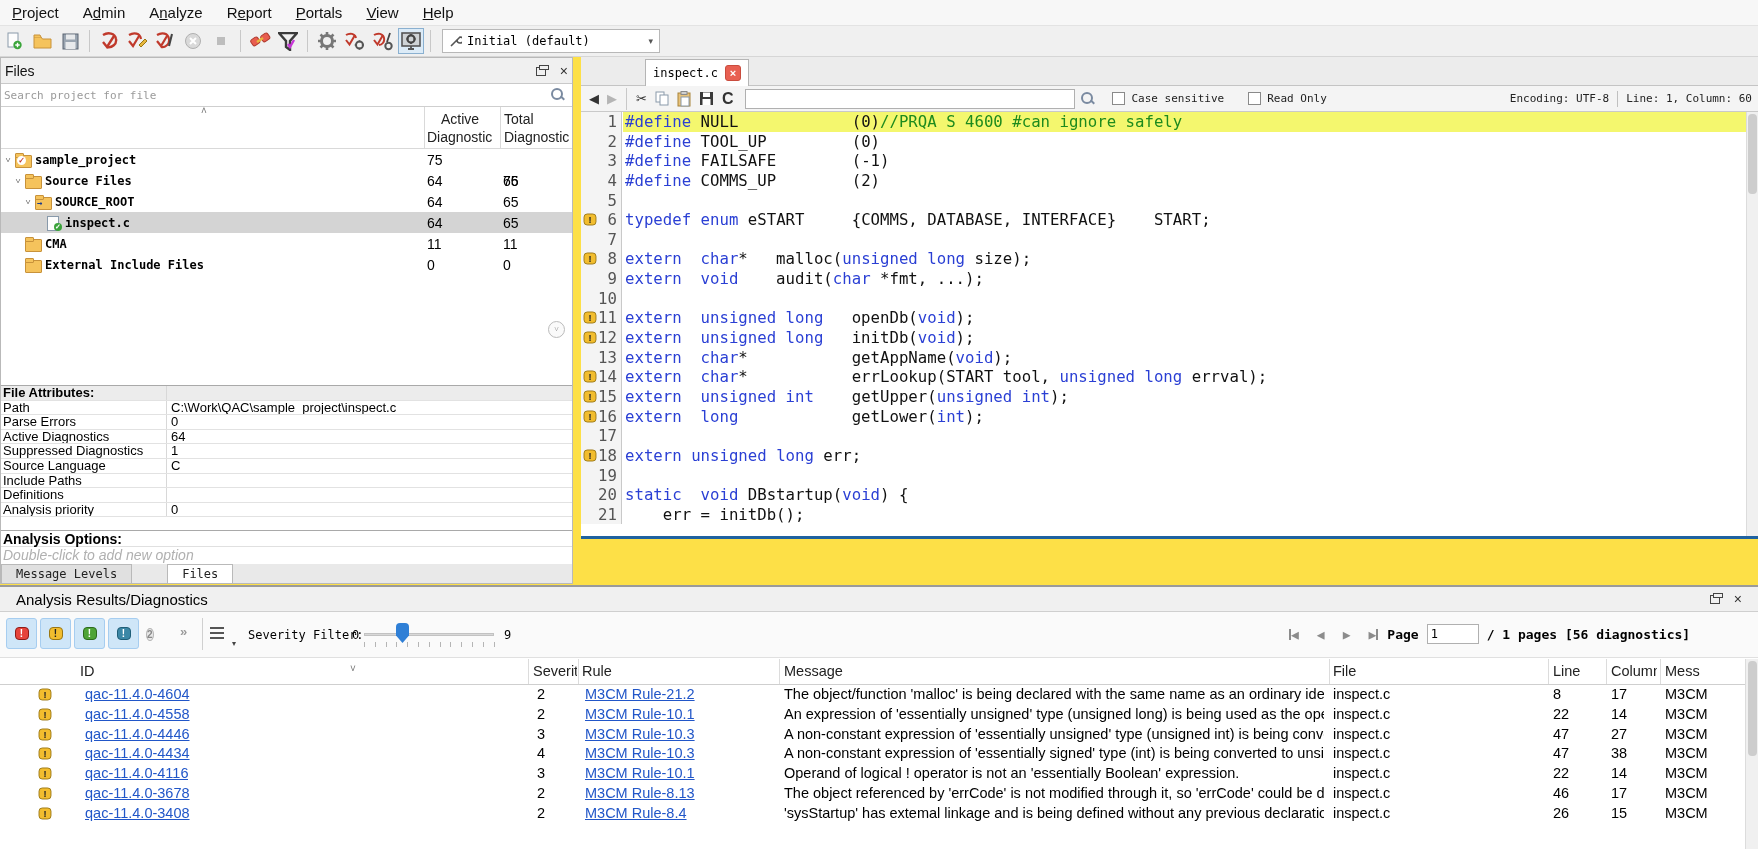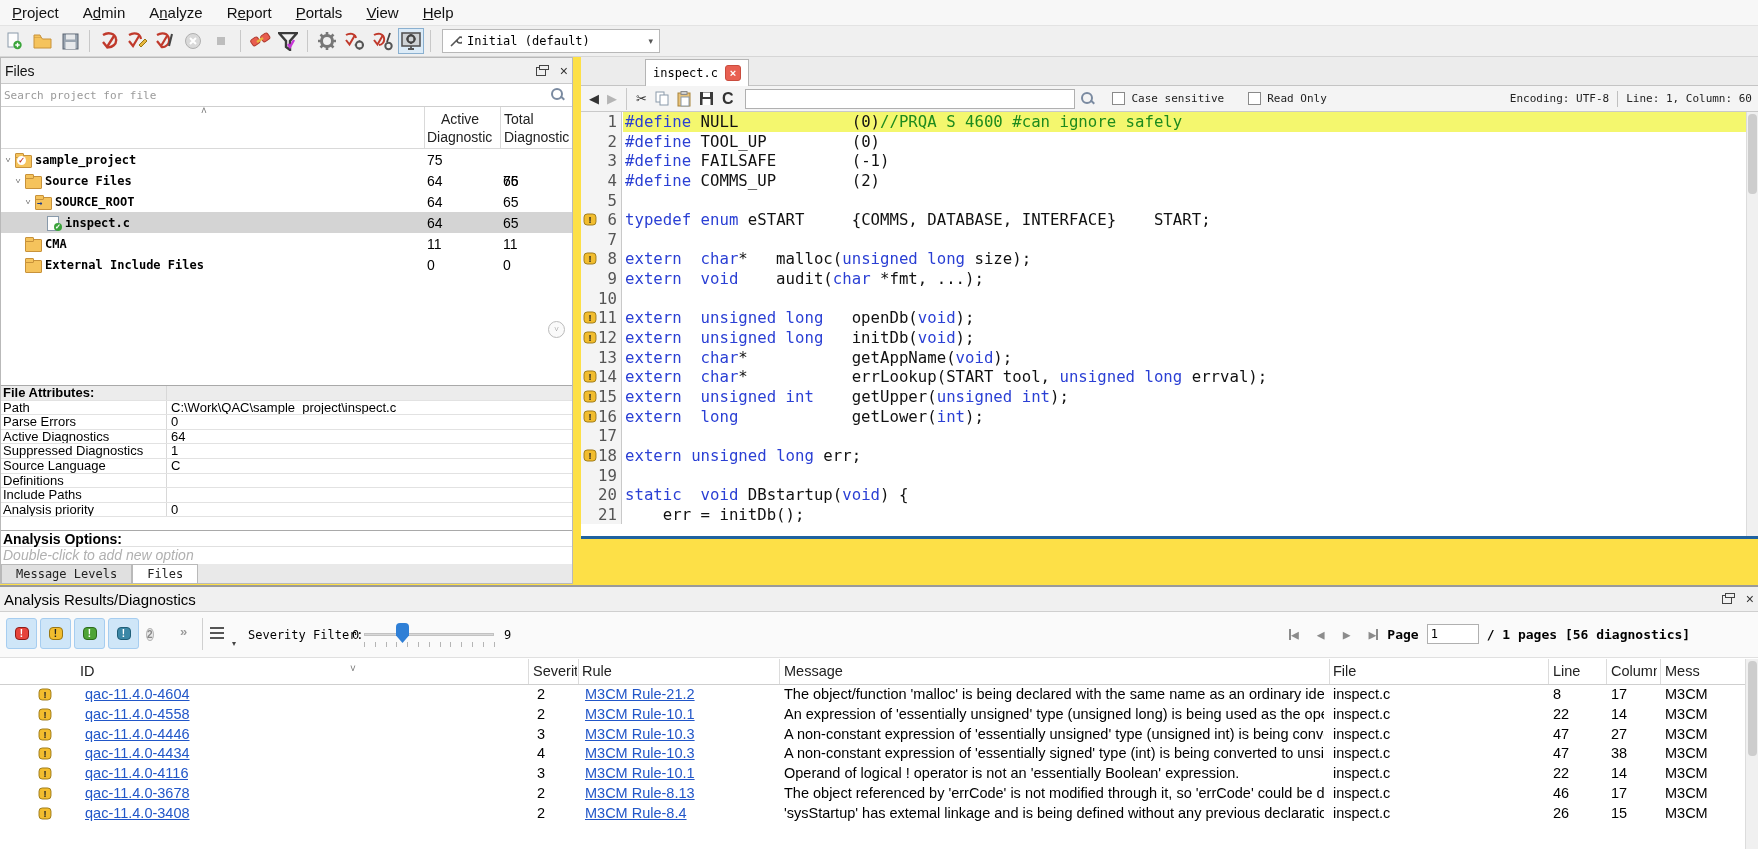--- a/index.html
+++ b/index.html
@@ -76,21 +76,21 @@
   #file-attrs { position:absolute; left:0; top:327px; width:571px; border-top:1px solid #a9a9a9; font-size:13px; }
   .arow { display:flex; height:14.6px; border-bottom:1px solid #e2e2e2; background:#fff; }
   .arow.hdr { background:#ececec; font-weight:bold; }
   .arow .k { width:166px; border-right:1px solid #d8d8d8; padding-left:2px; line-height:14px; white-space:nowrap; overflow:hidden; }
   .arow .v { flex:1; padding-left:4px; line-height:14px; white-space:nowrap; overflow:hidden; }
 
   #analysis-opts { position:absolute; left:0; top:472px; width:571px; }
   #analysis-opts .hd { font-weight:bold; font-size:14px; background:#fff; border-top:1px solid #a9a9a9;
        border-bottom:1px solid #e0e0e0; padding:1px 2px; height:17px; line-height:15px; }
   #analysis-opts .ph { font-style:italic; color:#b0b0b0; font-size:14px; background:#fff; height:17px; line-height:16px; padding-left:2px; }
-  #left-tabs { position:absolute; left:0; bottom:0; width:571px; height:19px; background:#e9e9e9; display:flex; }
+  #left-tabs { position:absolute; left:0; bottom:0; width:571px; height:19px; background:#e9e9e9; display:flex;gap:35px; }
   .ltab { font:12px "DejaVu Sans Mono", monospace; padding:2px 14px; border:1px solid #b9b9b9; border-bottom:none;
           background:#e0e0e0; color:#222; }
   .ltab.active { background:#fff; }
 
   
   #editor-panel { position:absolute; left:581px; top:57px; width:1177px; height:482px; background:#ececec; }
   #ed-tabbar { position:absolute; left:0; top:0; width:100%; height:29px; border-bottom:1px solid #c4c4c4; }
   #ed-tab { position:absolute; left:64px; top:2px; height:27px; background:#fff;
             border:1px solid #b5b5b5; border-bottom:none; display:flex; align-items:center; padding:0 7px; }
   #ed-tab .name { font:12px "DejaVu Sans Mono", monospace; margin-right:7px; }
@@ -127,21 +127,21 @@
   .bubble.yellow { background:#f2bd2e; border:1px solid #9a7714; } .bubble.yellow::after { color:#222; }
   .bubble.red    { background:#e6443b; border:1px solid #8f1d18; } .bubble.red::after { color:#fff; }
   .bubble.green  { background:#4ea437; border:1px solid #2d6b1e; } .bubble.green::after { color:#fff; }
   .bubble.blue   { background:#3b87a6; border:1px solid #1f5e78; } .bubble.blue::after { color:#fff; }
   .bubble.small { transform:scale(0.92); }
 
   
   #results-panel { position:absolute; left:0; top:585px; width:1758px; height:264px;
                    background:#fff; border-top:2px solid #9a9a9a; }
   #res-title { height:25px; background:#f0f0f0; border-bottom:1px solid #cfcfcf;
-               display:flex; align-items:center; padding:0 4px; }
+               display:flex; align-items:center; padding:0 16px; }
   #res-title .t { font-size:15px; flex:1; }
   #res-toolbar { height:46px; background:#fafafa; border-bottom:1px solid #e0e0e0; position:relative; }
   .sevbtn { position:absolute; top:6px; width:31px; height:31px; border:1px solid #a6cdf0; background:#cfe6f8;
             border-radius:3px; display:flex; align-items:center; justify-content:center; }
   .resico { position:absolute; top:12px; color:#9a9a9a; font:bold 13px "Liberation Sans", sans-serif; }
   .num2 { width:16px; height:15px; border-radius:50%; border:1px solid #b5b5b5; background:#e8e8e8;
           color:#8a8a8a; font:bold 10px/14px "Liberation Sans", sans-serif; text-align:center; }
   .vline { position:absolute; top:6px; width:1px; height:32px; background:#d0d0d0; }
   .hamb { position:absolute; left:210px; top:12px; width:26px; height:22px; }
   .hamb i { display:block; width:14px; height:2px; background:#555; margin:3px 0; }
@@ -393,25 +393,25 @@
         </div>
         <div class="arow">
           <div class="k">Suppressed Diagnostics</div>
           <div class="v">1</div>
         </div>
         <div class="arow">
           <div class="k">Source Language</div>
           <div class="v">C</div>
         </div>
         <div class="arow">
+          <div class="k">Include Paths</div>
+          <div class="v"></div>
+        </div>
+        <div class="arow">
           <div class="k">Definitions</div>
-          <div class="v"></div>
-        </div>
-        <div class="arow">
-          <div class="k">Include Paths</div>
           <div class="v"></div>
         </div>
         <div class="arow">
           <div class="k">Analysis priority</div>
           <div class="v">0</div>
         </div>
       </div>
     <div id="analysis-opts">
       <div class="hd">Analysis Options:</div>
       <div class="ph">Double-click to add new option</div>

